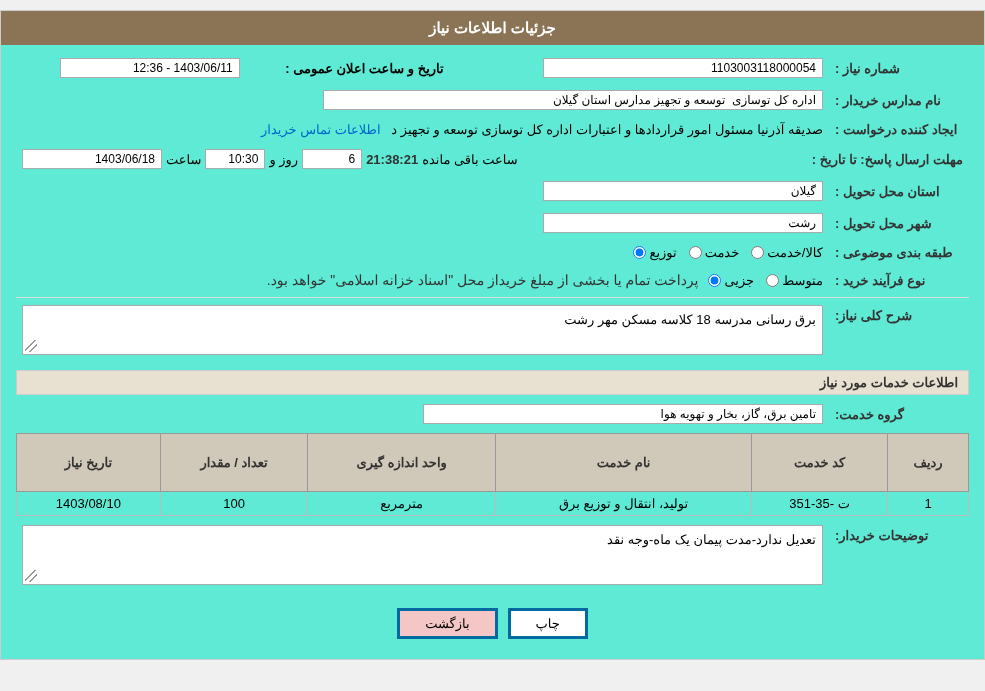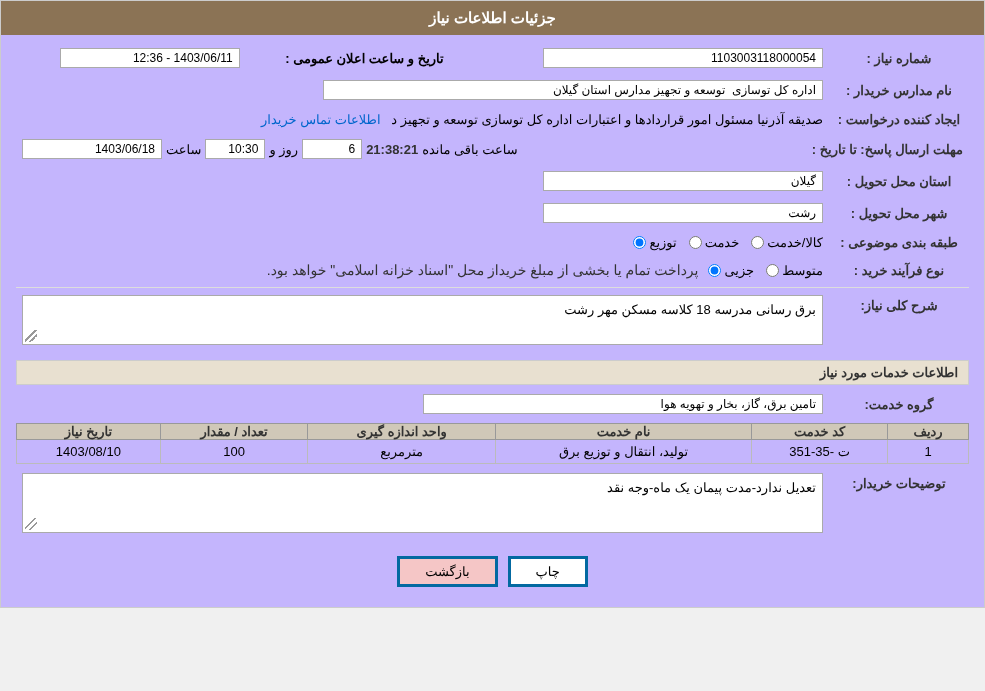--- a/index.html
+++ b/index.html
@@ -4,22 +4,22 @@
   <style>
     * { box-sizing: border-box; margin: 0; padding: 0; }
     body {
       font-family: Tahoma, Arial, sans-serif;
       font-size: 13px;
       background: #f0f0f0;
       direction: rtl;
     }
     .page-wrapper {
       max-width: 985px;
-      margin: 0 auto;
-      background: #c4b5fd;
+      margin: 10px auto;
+      background: #5eead4;
       border: 1px solid #ccc;
     }
     .header-bar {
       background: #8b7355;
       color: #fff;
       text-align: center;
       padding: 8px 12px;
       font-size: 15px;
       font-weight: bold;
     }
@@ -37,21 +37,21 @@
     .info-table {
       width: 100%;
       border-collapse: collapse;
       margin-bottom: 6px;
     }
     .info-table td {
       padding: 3px 6px;
       vertical-align: middle;
     }
     .label-cell {
-      text-align: center;
+      text-align: left;
       color: #333;
       white-space: nowrap;
       width: 140px;
       font-weight: bold;
     }
     .value-cell {
       text-align: right;
     }
     .input-field {
       border: 1px solid #aaa;
@@ -84,21 +84,21 @@
       gap: 3px;
     }
     .data-table {
       width: 100%;
       border-collapse: collapse;
       margin: 6px 0;
     }
     .data-table th {
       background: #d0c8b8;
       border: 1px solid #999;
-      padding: 0 8px;
+      padding: 21px 8px;
       text-align: center;
       font-weight: bold;
       color: #333;
     }
     .data-table td {
       border: 1px solid #bbb;
       padding: 4px 8px;
       text-align: center;
     }
     .data-table tr:nth-child(even) { background: #f8f8f8; }

